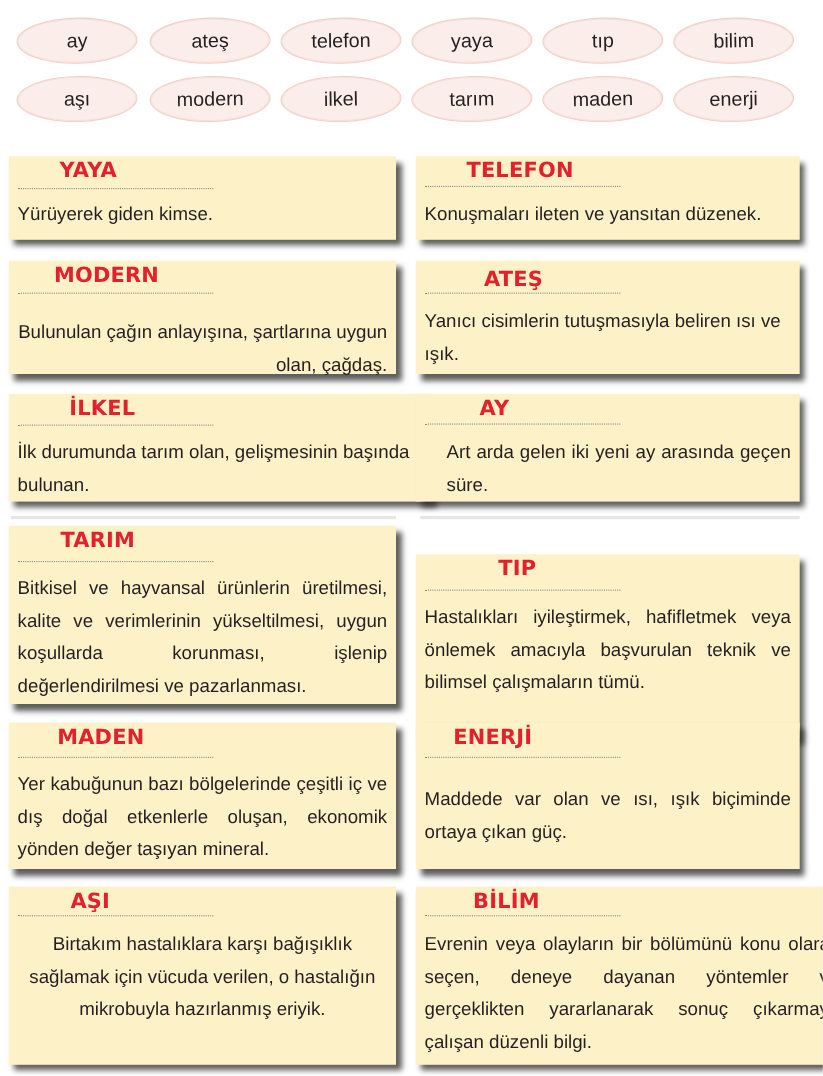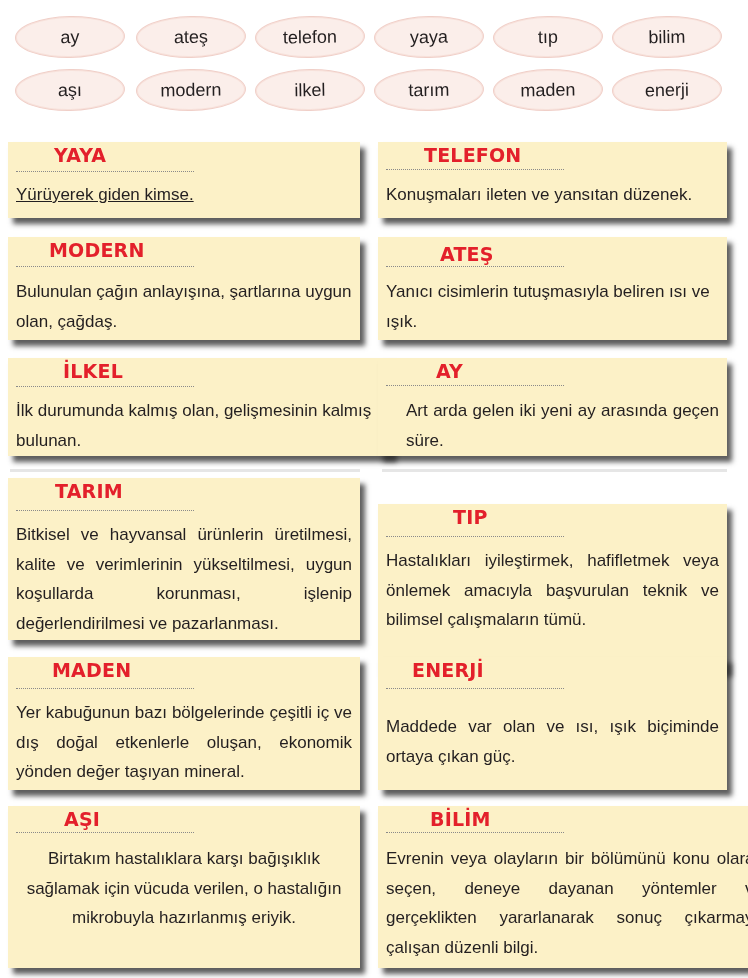--- a/index.html
+++ b/index.html
@@ -59,33 +59,33 @@
   <div class="oval" style="left:136px;top:69px;">modern</div>
   <div class="oval" style="left:255px;top:69px;">ilkel</div>
   <div class="oval" style="left:374px;top:69px;">tarım</div>
   <div class="oval" style="left:493px;top:69px;">maden</div>
   <div class="oval" style="left:612px;top:69px;">enerji</div>
 </div>
 
 <div class="card" style="left:8px;top:142px;width:352px;height:76px;">
   <span class="word" style="left:46px;">YAYA</span>
   <div class="dots" style="top:29px;"></div>
-  <div class="def" style="top:38px;text-decoration:underline;">Yürüyerek giden kimse.</div>
+  <div class="def" style="top:38px;">Yürüyerek giden kimse.</div>
 </div>
 
 <div class="card" style="left:8px;top:237px;width:352px;height:103px;">
   <span class="word" style="left:41px;">MODERN</span>
   <div class="dots" style="top:29px;"></div>
-  <div class="def" style="top:40px;">Bulunulan çağın anlayışına, şartlarına uygun olan, çağdaş.</div>
+  <div class="def" style="top:50px;text-align:right;">Bulunulan çağın anlayışına, şartlarına uygun olan, çağdaş.</div>
 </div>
 
 <div class="card" style="left:8px;top:358px;width:384px;height:98px;text-decoration:underline;">
   <span class="word" style="left:55px;">İLKEL</span>
   <div class="dots" style="top:28px;"></div>
-  <div class="def" style="top:38px;">İlk durumunda kalmış olan, gelişmesinin kalmış bulunan.</div>
+  <div class="def" style="top:38px;">İlk durumunda tarım olan, gelişmesinin başında bulunan.</div>
 </div>
 
 <div class="separator" style="left:10px;top:469px;width:350px;"></div>
 
 <div class="card" style="left:8px;top:478px;width:352px;height:162px;">
   <span class="word" style="left:47px;">TARIM</span>
   <div class="dots" style="top:32px;"></div>
   <div class="def justify" style="top:42px;">Bitkisel ve hayvansal ürünlerin üretilmesi, kalite ve verimlerinin yükseltilmesi, uygun koşullarda korunması, işlenip değerlendirilmesi ve pazarlanması.</div>
 </div>
 

